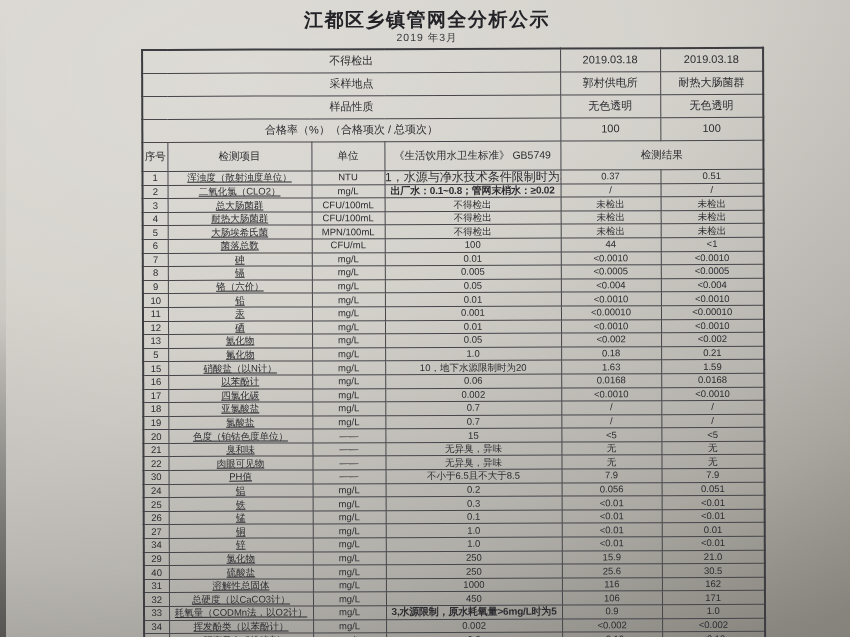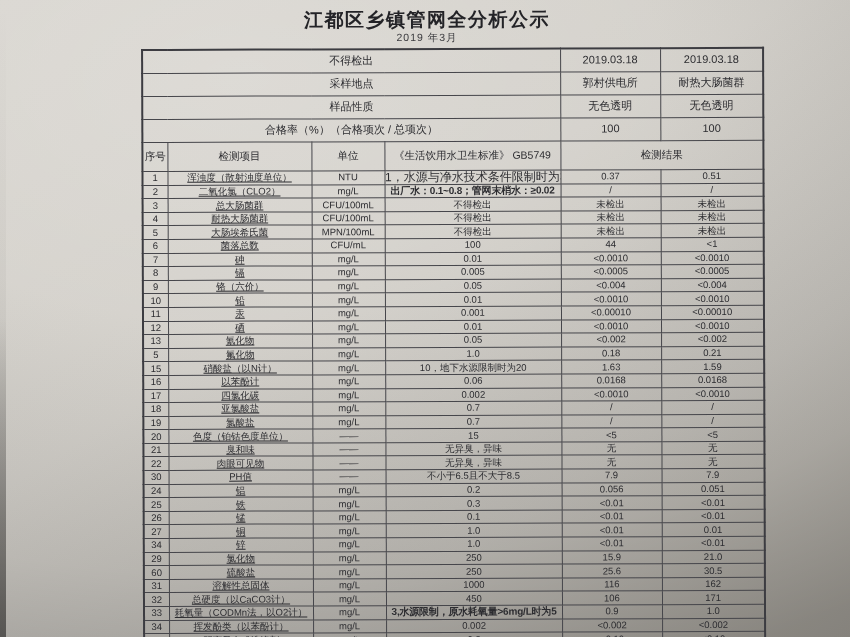--- a/index.html
+++ b/index.html
@@ -331,21 +331,21 @@
         </tr>
         <tr>
           <td>29</td>
           <td class="left">氯化物</td>
           <td>mg/L</td>
           <td><span>250</span></td>
           <td>15.9</td>
           <td>21.0</td>
         </tr>
         <tr>
-          <td>60</td>
+          <td>40</td>
           <td class="left">硫酸盐</td>
           <td>mg/L</td>
           <td><span>250</span></td>
           <td>25.6</td>
           <td>30.5</td>
         </tr>
         <tr>
           <td>31</td>
           <td class="left">溶解性总固体</td>
           <td>mg/L</td>

